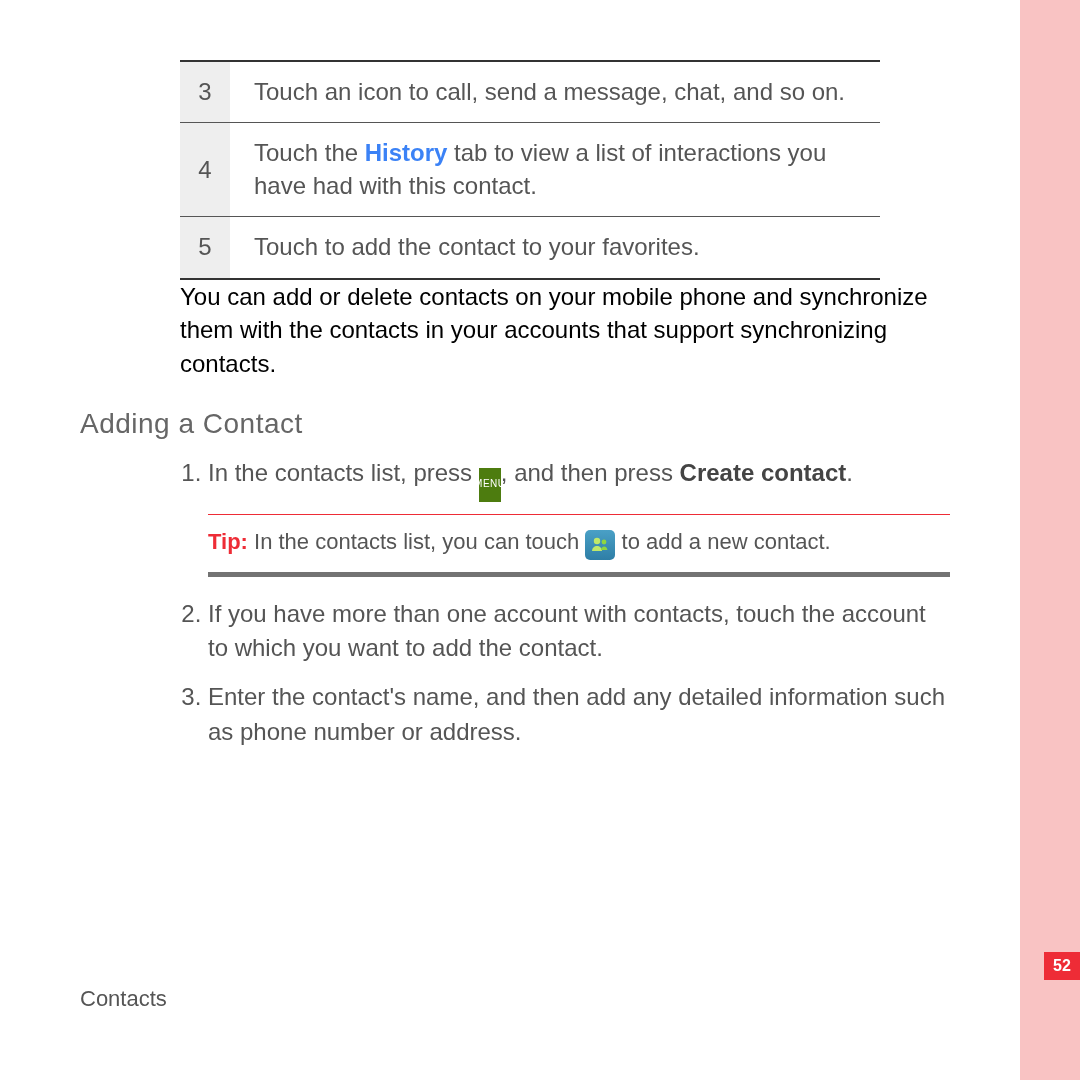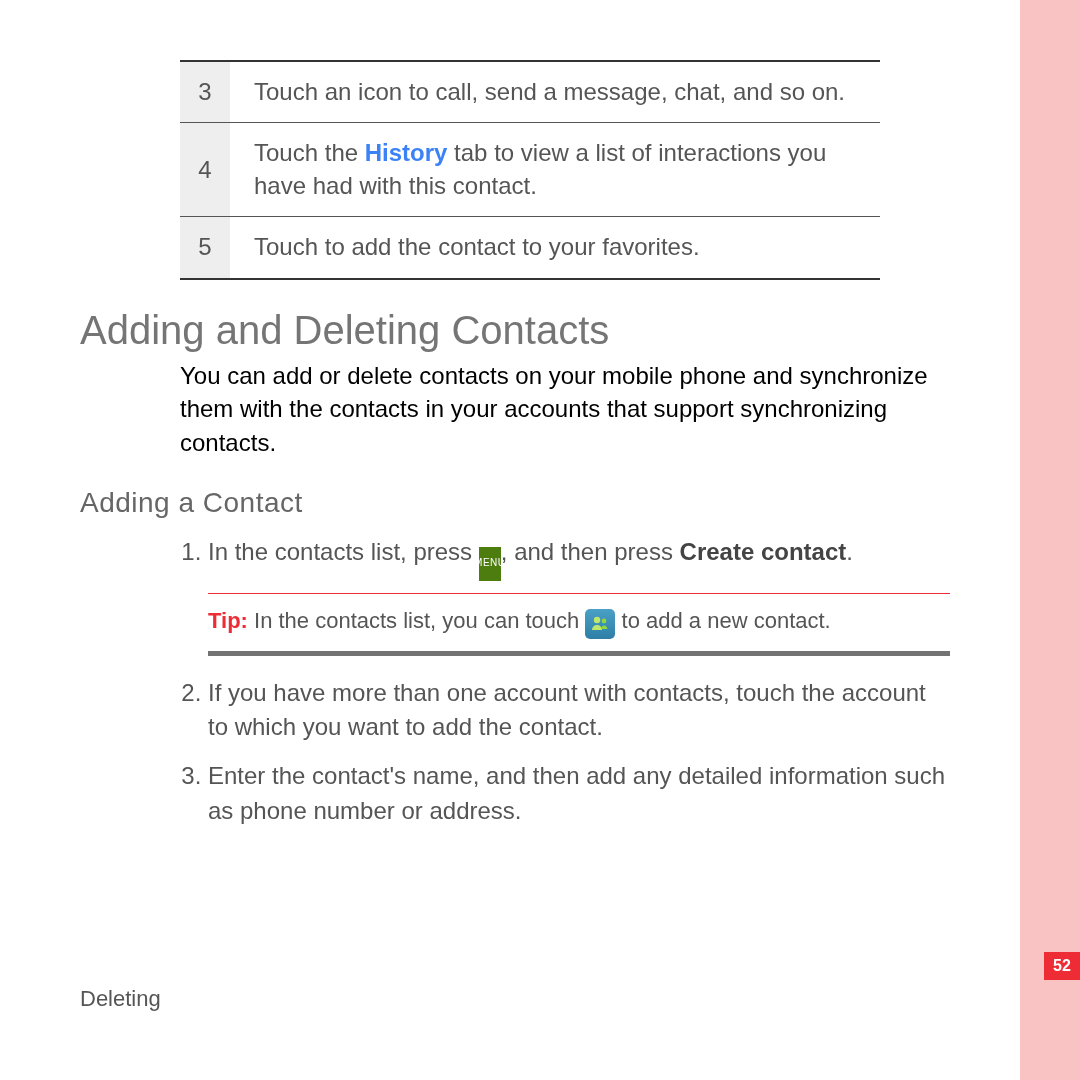--- a/index.html
+++ b/index.html
@@ -164,21 +164,20 @@
       <div class="step-text">
         <span>Touch the </span><b>History</b><span> tab to view a list of interactions you have had with this contact.</span>
       </div>
     </div>
     <div class="step-row">
       <div class="step-num">5</div>
       <div class="step-text">Touch to add the contact to your favorites.</div>
     </div>
   </div>
 
-  <h1 class="section">Adding and Deleting Contacts</h1>
   <div class="section-body">You can add or delete contacts on your mobile phone and synchronize them with the contacts in your accounts that support synchronizing contacts.</div>
 
   <h2 class="sub">Adding  a  Contact</h2>
 
   <ol class="instr">
     <li>
       <span>In the contacts list, press </span><span class="menu-icon">MENU</span><span>, and then press </span><b>Create contact</b><span>.</span>
       <div class="tip-box">
         <span class="tip-label">Tip:</span><span>  In the contacts list, you can touch </span><span class="add-icon">
             <svg width="20" height="20" viewBox="0 0 20 20">
@@ -189,13 +188,13 @@
             </svg>
           </span><span> to add a new contact.</span>
       </div>
     </li>
     <li>If you have more than one account with contacts, touch the account to which you want to add the contact.</li>
     <li>Enter the contact's name, and then add any detailed information such as phone number or address.</li>
   </ol>
 
 </div>
 
-<div class="footer-label">Deleting</div>
+<div class="footer-label">Contacts</div>
 
 </body></html>

